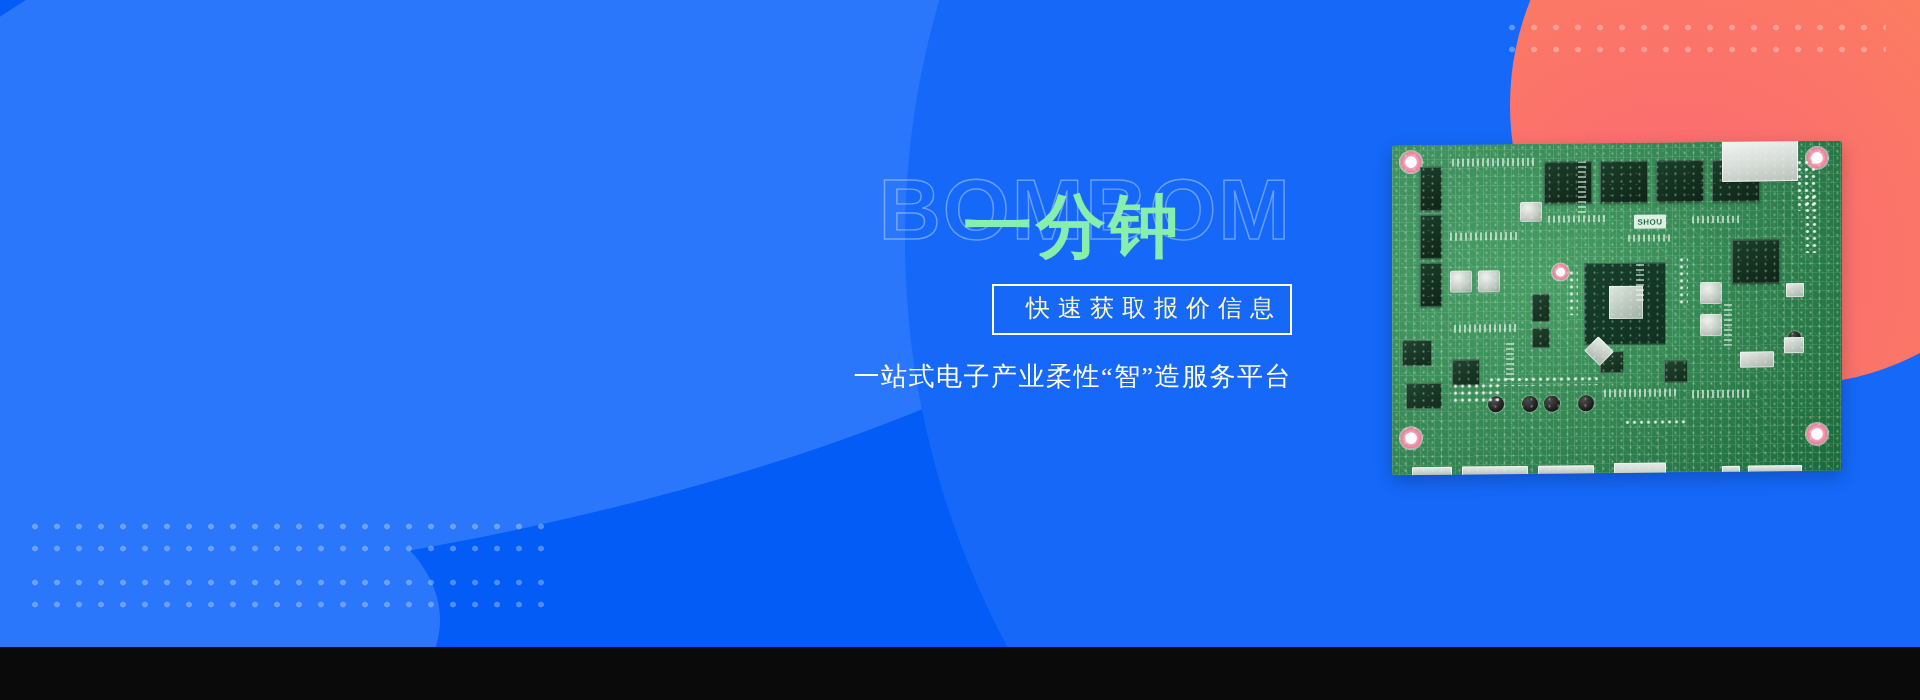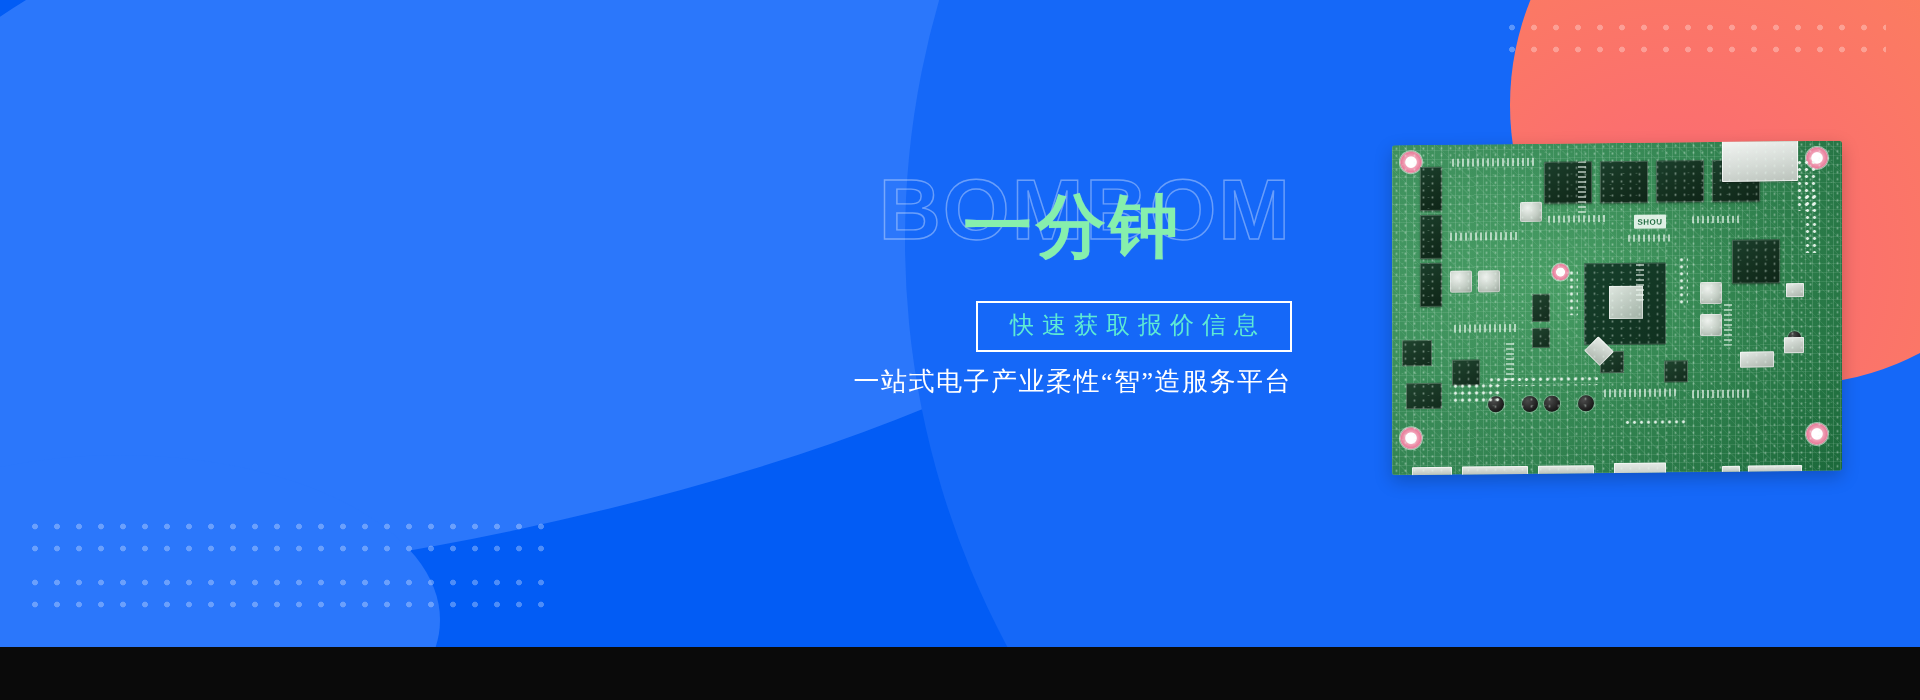--- a/index.html
+++ b/index.html
@@ -109,35 +109,35 @@
     line-height:1.02;
     letter-spacing:4px;
     white-space:nowrap;
     text-shadow:0 0 1px rgba(255,255,255,.35);
     text-align:center;
   }
   .headline .line2{ display:block; }
 
   .cta{
     display:inline-block;
-    margin-top:39px;
+    margin-top:22px;
     border:2px solid #ffffff;
-    padding:9px 24px 11px 24px;
-    color:#5eead4;
+    padding:9px 8px 11px 24px;
+    color:#fef9c3;
     font-size:24px;
     letter-spacing:8px;
     line-height:1.1;
     text-indent:8px;
     white-space:nowrap;
     background:transparent;
     cursor:pointer;
   }
 
   .tagline{
-    margin-top:14px;
+    margin-top:26px;
     color:#ffffff;
     font-size:26px;
     letter-spacing:1.5px;
     line-height:1.25;
     white-space:nowrap;
     font-family:"Liberation Serif","DejaVu Serif",serif;
   }
 
   
   .board-wrap{

